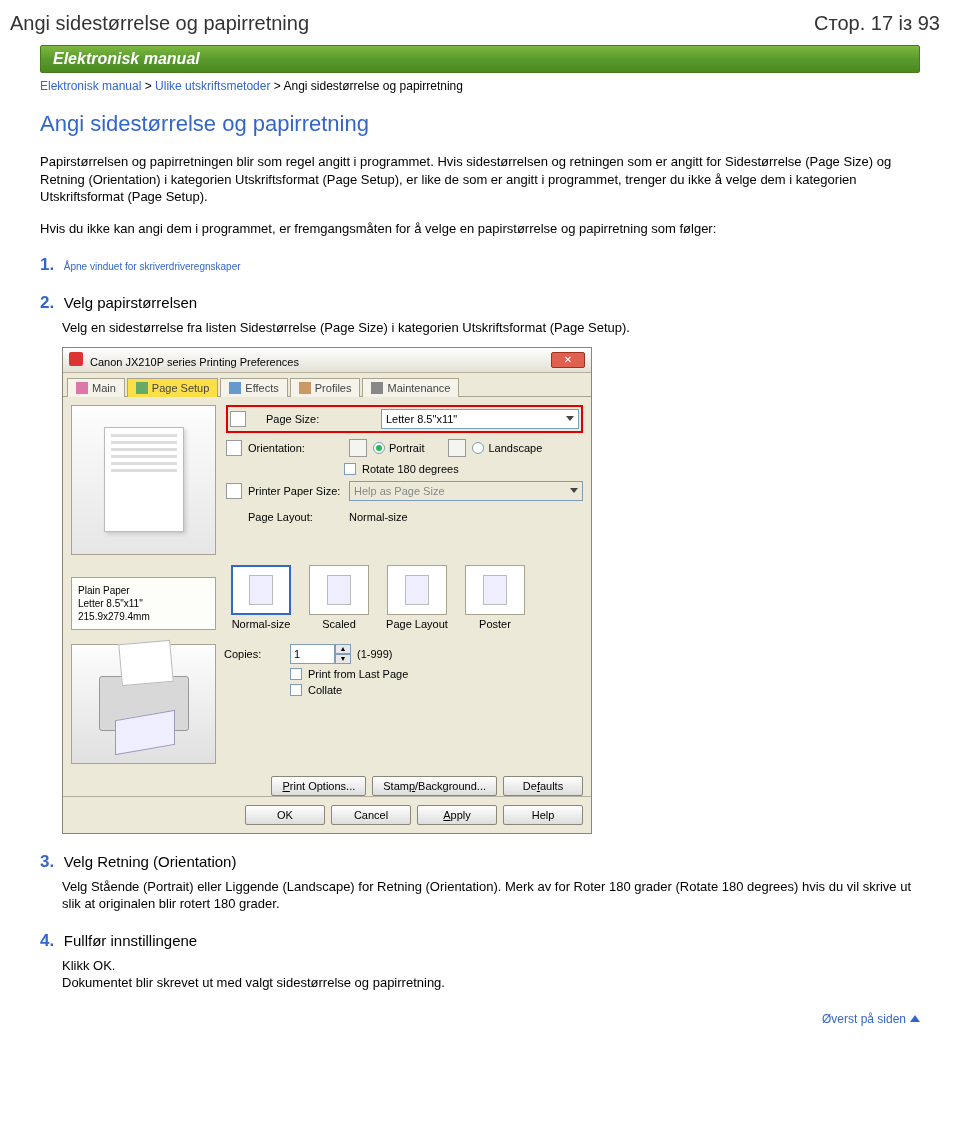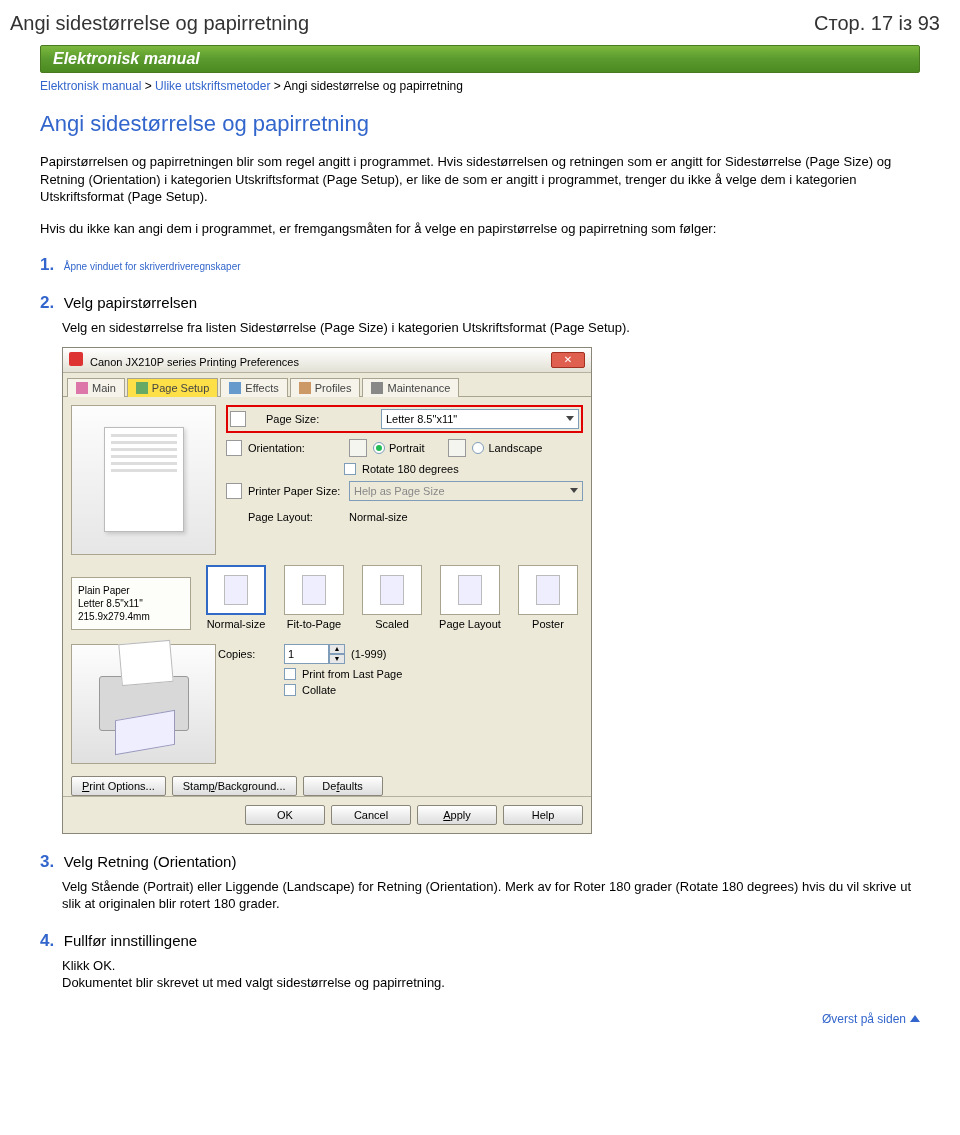--- a/index.html
+++ b/index.html
@@ -170,40 +170,40 @@
   .layout-opts { flex:1; display:flex; gap:8px; }
   .layout-opt { text-align:center; width: 70px; }
   .layout-opt .thumb {
     width: 60px; height: 50px; border:1px solid #a9a48f; background:#fff;
     margin: 0 auto 3px auto; display:flex;align-items:center;justify-content:center;
   }
   .layout-opt.sel .thumb { border:2px solid #316ac5; }
   .layout-opt .thumb .pg { width:24px;height:30px;background:#eef;border:1px solid #bbb; }
   .printer-area {
     margin-top: 14px;
-    display: flex; gap: 2px; align-items: flex-start;
+    display: flex; gap: 8px; align-items: flex-start;
   }
   .printer-graphic {
     width: 145px; height: 120px;
     border: 1px solid #a9a48f;
     background: linear-gradient(to bottom,#fdfdfd,#e0e0e0);
     display:flex;align-items:center;justify-content:center;
     position:relative;
   }
   .printer-body { width:90px;height:55px;background:#d8d8d8;border:1px solid #999;border-radius:3px;position:relative; }
   .printer-body::before { content:"";position:absolute;top:-35px;left:20px;width:50px;height:40px;background:#fff;border:1px solid #bbb;transform:rotate(-5deg); }
   .paper-out { width:60px;height:35px;background:#eef;border:1px solid #99b;position:absolute;bottom:-20px;left:15px;transform:skewY(-10deg); }
   .copies-col { flex:1; }
   .copies-row { display:flex;align-items:center;gap:6px;margin-bottom:4px; }
   .spin { display:flex;align-items:center; }
   .spin input { border:1px solid #7f9db9;width:45px;height:20px;padding:0 3px;font-size:11px; }
   .spin-btns { display:flex;flex-direction:column; }
   .spin-btns div { width:16px;height:10px;border:1px solid #7f9db9;background:#e8e8e8;font-size:7px;text-align:center;line-height:8px; }
   .btn-row { display:flex; gap:6px; margin-top:12px; }
-  .btn-row.right { }
+  .btn-row.right { justify-content:flex-end; }
   .btn {
     border:1px solid #8a867a; background:linear-gradient(to bottom,#fff,#ddd);
     padding: 3px 10px; min-width: 80px; text-align:center;
     border-radius: 2px; font-size: 11px;
   }
   .btn-row.footer { justify-content:flex-end; padding:8px; border-top:1px solid #b5b19e; background:#ece9d8; margin:0 -8px -8px -8px; }
   .top-link {
     text-align: right;
     color: #3366cc;
     font-size: 12px;
@@ -353,26 +353,20 @@
           <div class="preview-info">
             <div>Plain Paper</div>
             <div>Letter 8.5"x11" 215.9x279.4mm</div>
           </div>
           <div class="layout-opts">
             <div class="layout-opt sel">
                 <div class="thumb">
                   <div class="pg"></div>
                 </div>
                 <div>Normal-size</div>
-              </div>
-            <div class="layout-opt">
-                <div class="thumb">
-                  <div class="pg"></div>
-                </div>
-                <div>Fit-to-Page</div>
               </div>
             <div class="layout-opt">
                 <div class="thumb">
                   <div class="pg"></div>
                 </div>
                 <div>Scaled</div>
               </div>
             <div class="layout-opt">
                 <div class="thumb">
                   <div class="pg"></div>

